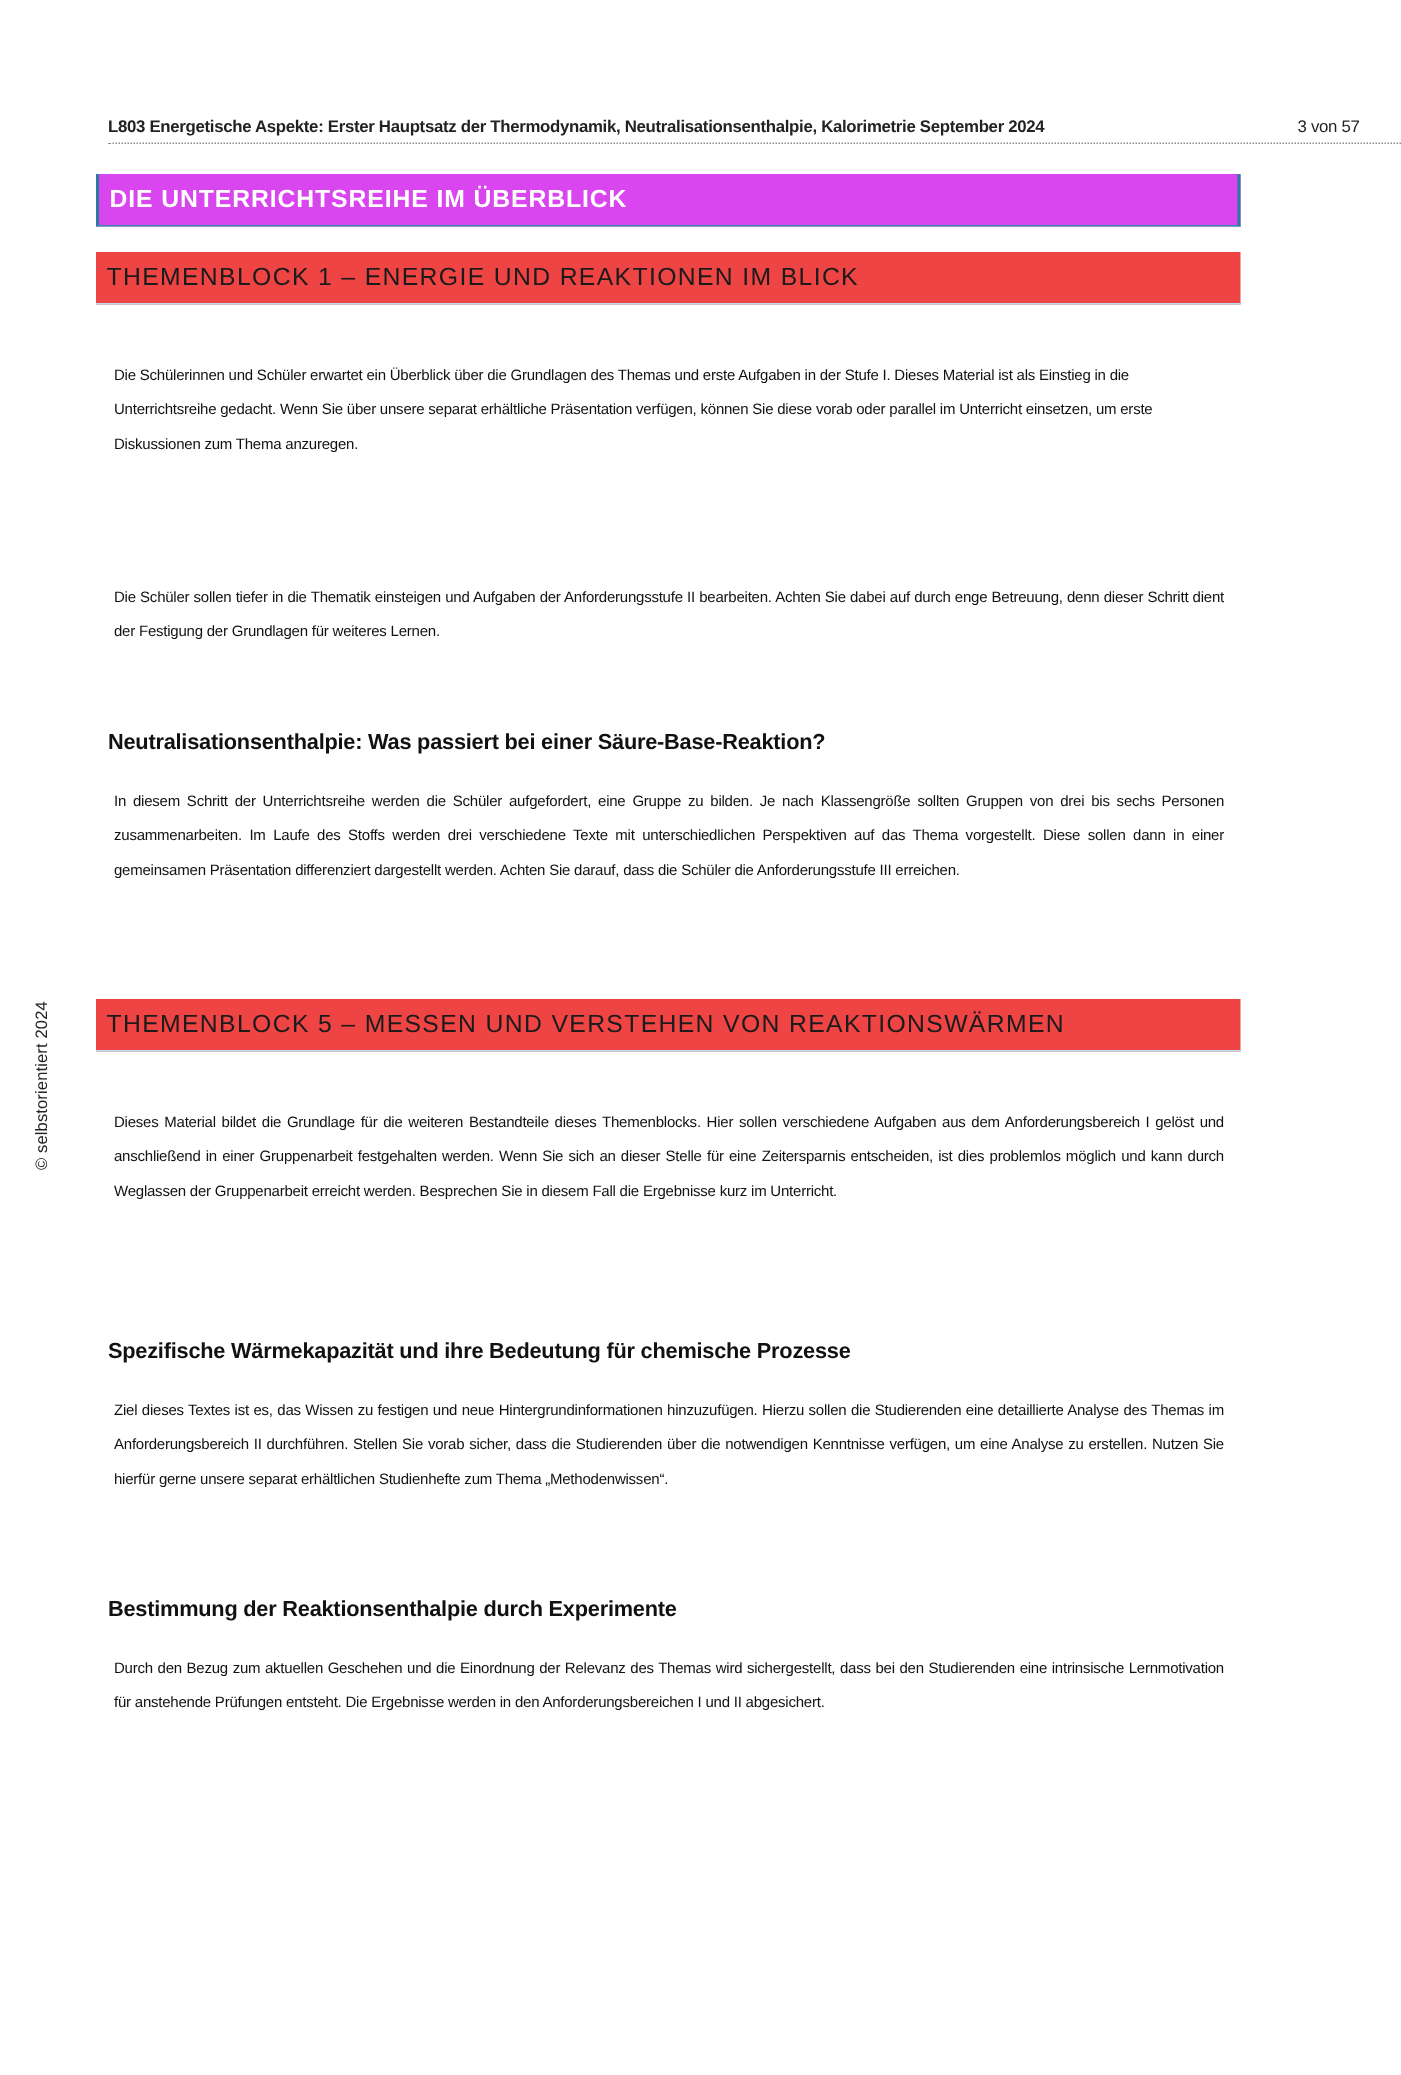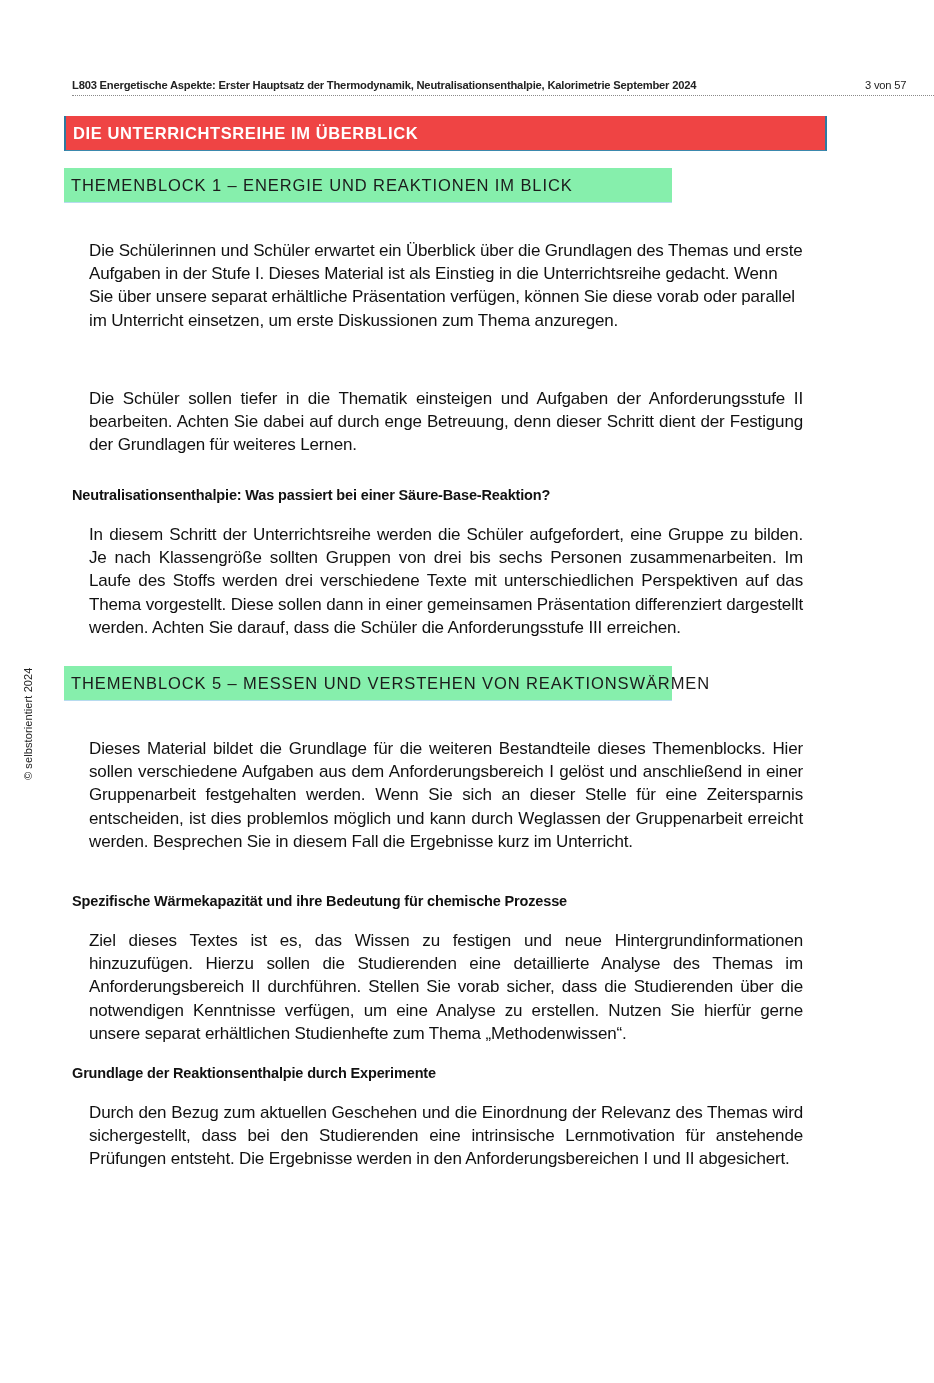--- a/index.html
+++ b/index.html
@@ -15,44 +15,44 @@
     }
     .page-header .title { position: absolute; left: 0; top: 1px; white-space: nowrap; font-weight: bold; }
     .page-header .pager { position: absolute; left: 764px; top: 1px; white-space: nowrap; margin-left: 29px; }
     .side-copyright {
       position: absolute; left: 22px; top: 780px;
       transform: rotate(-90deg); transform-origin: left top;
       font-size: 11px; color: #222; white-space: nowrap; letter-spacing: 0.1px;
     }
     .main-banner {
       position: absolute; left: 64px; top: 116px; width: 763px; height: 35px;
-      background: #ef4444; box-sizing: border-box;
+      background: #d946ef; box-sizing: border-box;
       border-left: 2px solid #2c7aa0; border-right: 2px solid #2c7aa0;
       border-bottom: 1px solid #3b88ad;
     }
     .main-banner span {
       position: absolute; left: 7px; top: 8px; color: #ffffff;
       font-weight: bold; font-size: 16.5px; letter-spacing: 0.6px; white-space: nowrap;
     }
     .block-banner {
-      position: absolute; left: 64px; width: 608px; height: 35px;
-      background: #86efac; box-sizing: border-box;
+      position: absolute; left: 64px; width: 763px; height: 35px;
+      background: #ef4444; box-sizing: border-box;
       border-bottom: 1px solid #b7dbef;
     }
     .block-banner span {
       position: absolute; left: 7px; top: 8px; color: #1b1b1b;
       font-size: 16.5px; letter-spacing: 0.9px; white-space: nowrap;
     }
     .content { position: absolute; left: 72px; width: 748px; }
     .sec-title {
       font-weight: bold; font-size: 14.5px; line-height: 20px; margin: 0;
       letter-spacing: -0.15px; white-space: nowrap;
     }
     .sec-body {
-      font-size: 17px; line-height: 23.2px; margin: 17px; text-align: justify;
+      font-size: 10px; line-height: 23.2px; margin: 4px; text-align: justify;
       letter-spacing: -0.15px;
     }
     .sec-body.left { text-align: left; }
   </style>
 </head>
 <body>
 
 <div class="page-header">
   <span class="title">L803 Energetische Aspekte: Erster Hauptsatz der Thermodynamik, Neutralisationsenthalpie, Kalorimetrie September 2024</span>
   <span class="pager">3 von 57</span>
@@ -88,15 +88,15 @@
 <div class="content" style="top:719px;">
   <p class="sec-body" style="margin-top:18px;">Dieses Material bildet die Grundlage für die weiteren Bestandteile dieses Themenblocks. Hier sollen verschiedene Aufgaben aus dem Anforderungsbereich I gelöst und anschließend in einer Gruppenarbeit festgehalten werden. Wenn Sie sich an dieser Stelle für eine Zeitersparnis entscheiden, ist dies problemlos möglich und kann durch Weglassen der Gruppenarbeit erreicht werden. Besprechen Sie in diesem Fall die Ergebnisse kurz im Unterricht.</p>
 </div>
 
 <div class="content" style="top:891px;">
   <p class="sec-title">Spezifische Wärmekapazität und ihre Bedeutung für chemische Prozesse</p>
   <p class="sec-body" style="margin-top:18px;">Ziel dieses Textes ist es, das Wissen zu festigen und neue Hintergrundinformationen hinzuzufügen. Hierzu sollen die Studierenden eine detaillierte Analyse des Themas im Anforderungsbereich II durchführen. Stellen Sie vorab sicher, dass die Studierenden über die notwendigen Kenntnisse verfügen, um eine Analyse zu erstellen. Nutzen Sie hierfür gerne unsere separat erhältlichen Studienhefte zum Thema „Methodenwissen“.</p>
 </div>
 
 <div class="content" style="top:1063px;">
-  <p class="sec-title">Grundlage der Reaktionsenthalpie durch Experimente</p>
+  <p class="sec-title">Bestimmung der Reaktionsenthalpie durch Experimente</p>
   <p class="sec-body" style="margin-top:18px;">Durch den Bezug zum aktuellen Geschehen und die Einordnung der Relevanz des Themas wird sichergestellt, dass bei den Studierenden eine intrinsische Lernmotivation für anstehende Prüfungen entsteht. Die Ergebnisse werden in den Anforderungsbereichen I und II abgesichert.</p>
 </div>
 
 </body></html>

